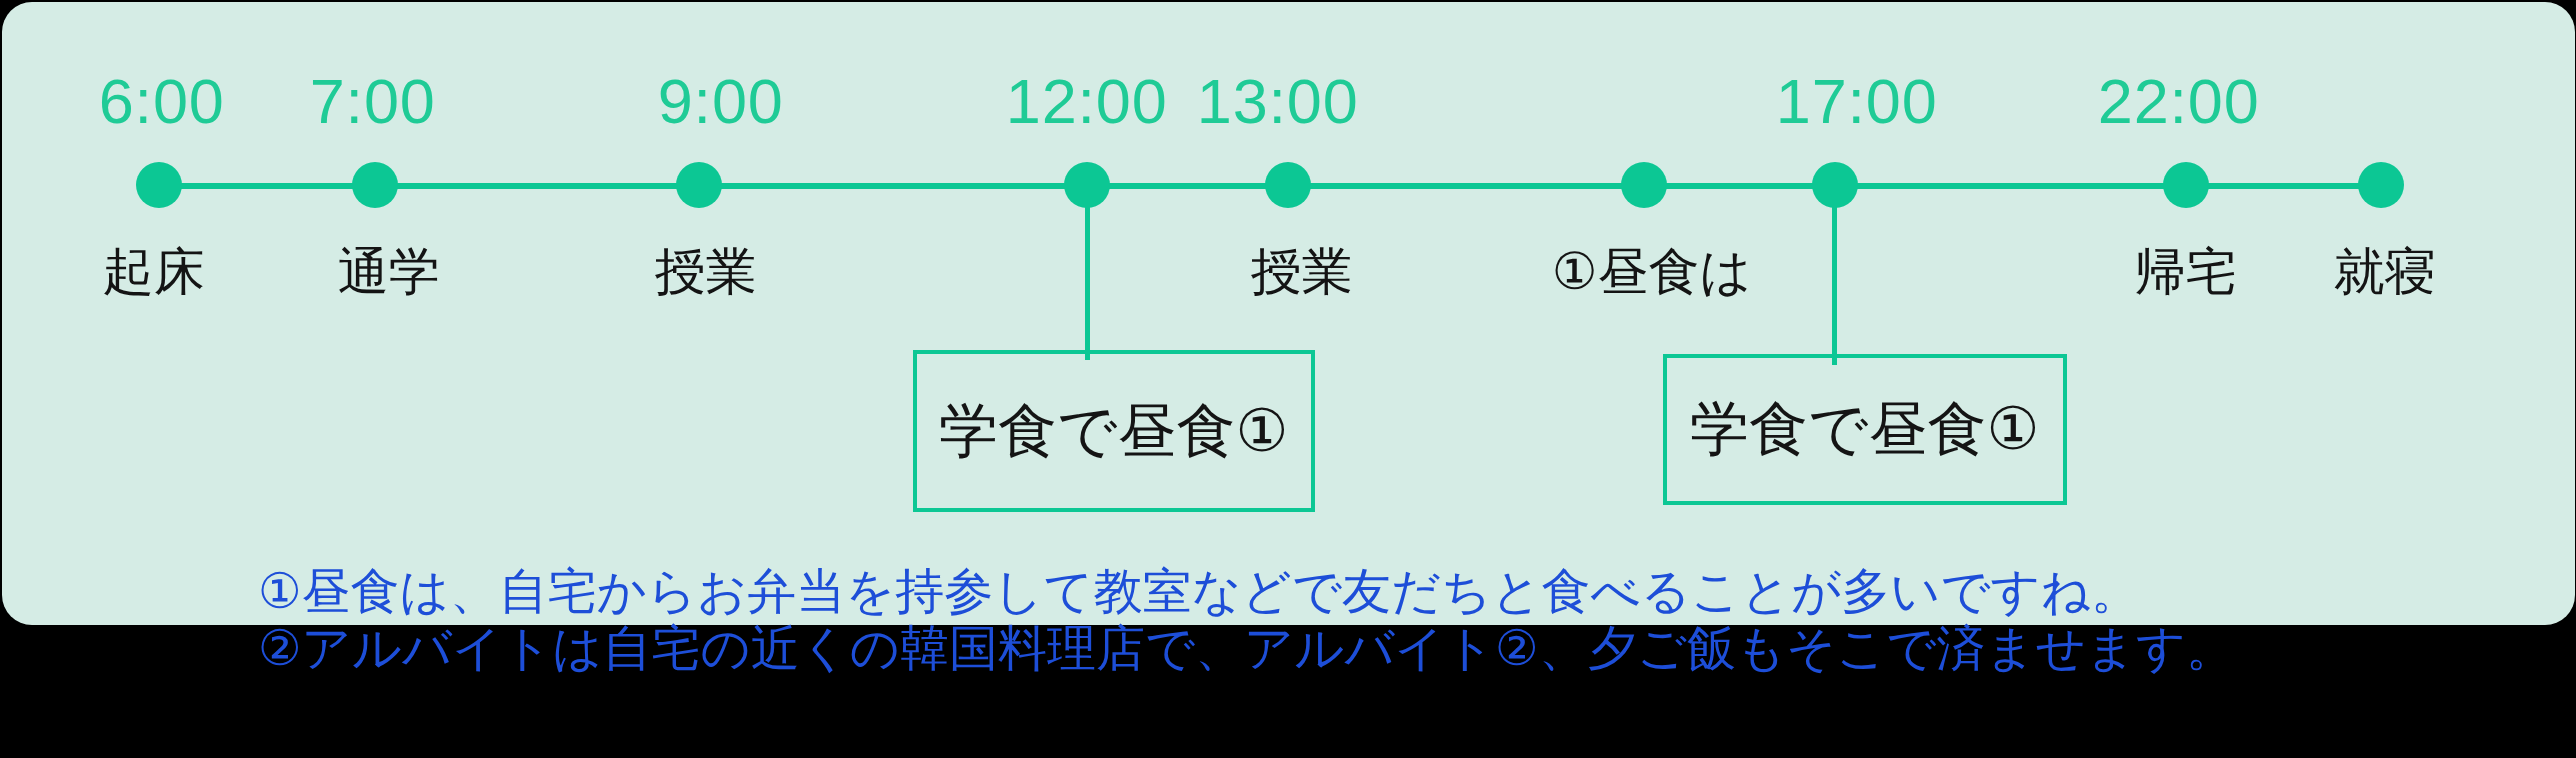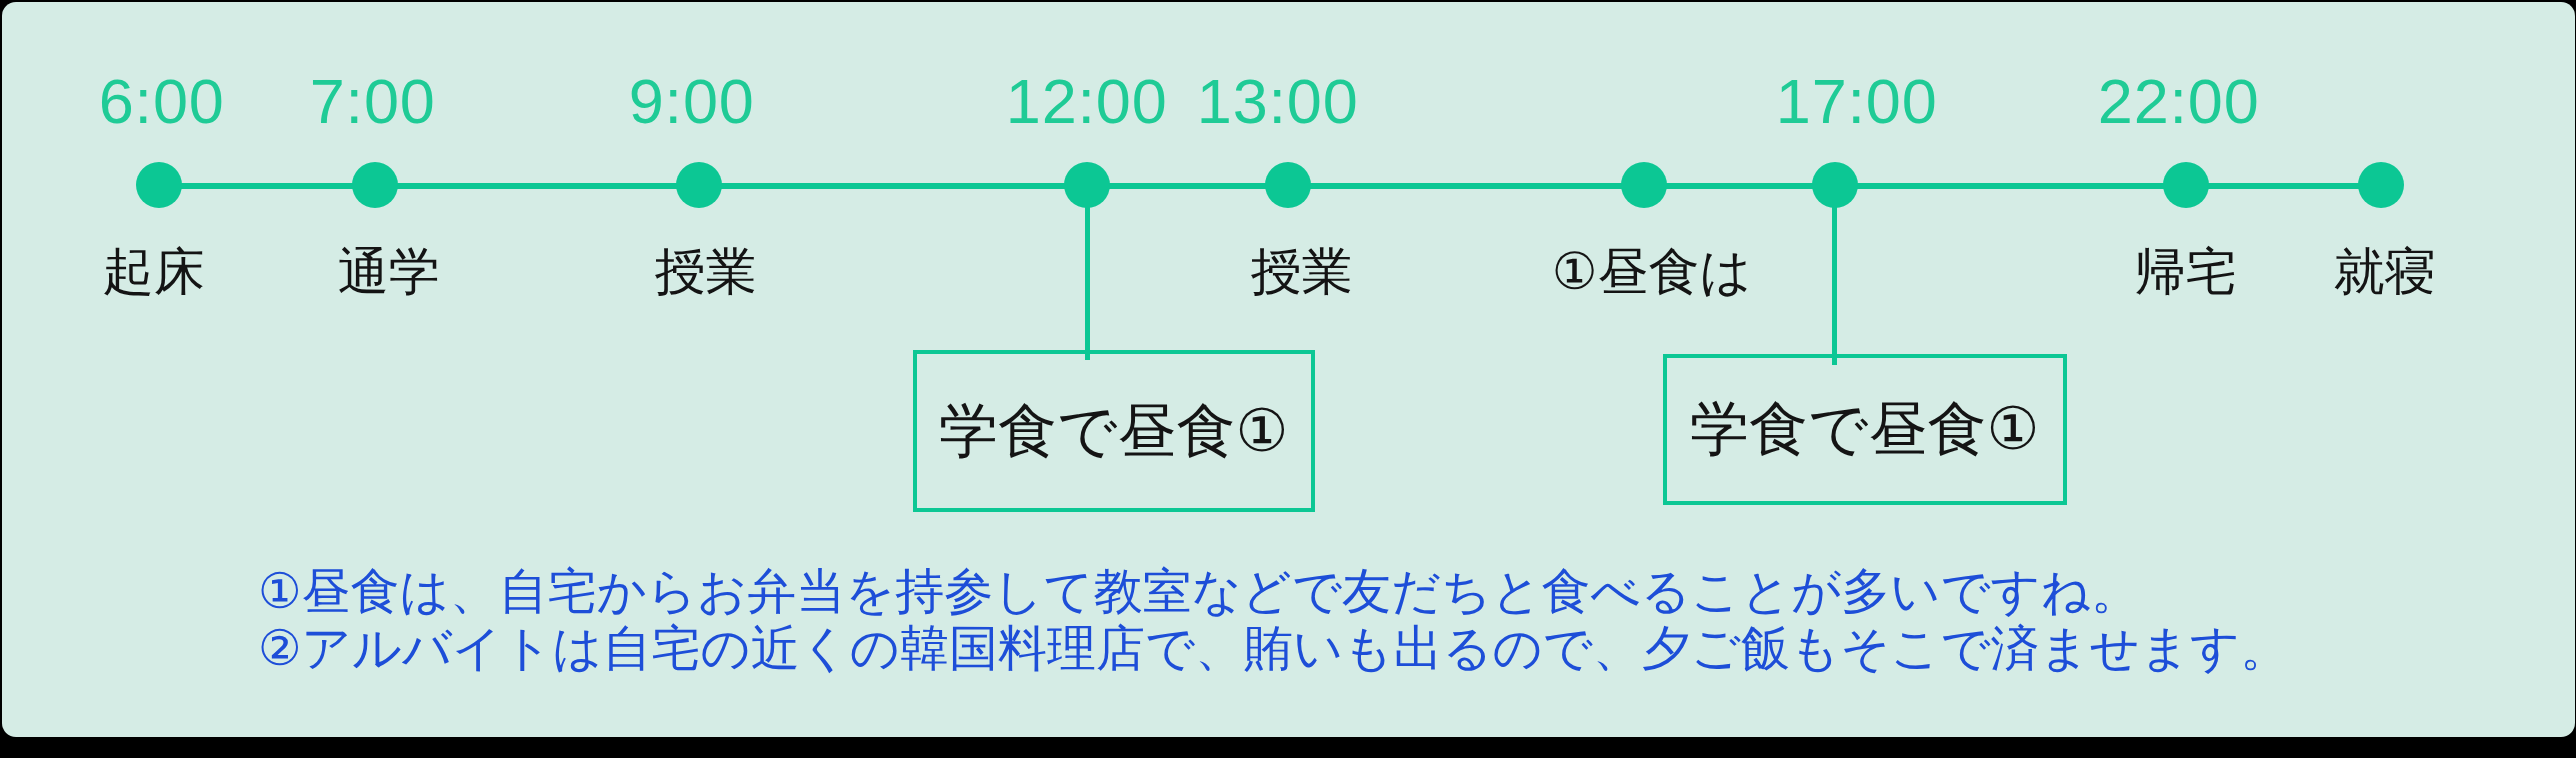--- a/index.html
+++ b/index.html
@@ -5,23 +5,23 @@
   html,body{margin:0;padding:0;background:#000;}
   .canvas{
     position:relative;
     width:2576px;height:759px;
     background:#000;
     font-family:"Liberation Sans","DejaVu Sans",sans-serif;
     overflow:hidden;
   }
   .panel{
     position:absolute;left:1.7px;top:1.7px;
-    width:2573px;height:735px;
+    width:2573px;height:623px;
     background:#d5ece5;
-    border-radius:14px;
+    border-radius:30px;
   }
   .tl-line{
     position:absolute;
     left:157px;top:181px;
     width:2222px;height:5.9px;
     background:#0cc794;
   }
   .dot{
     position:absolute;
     width:46px;height:46px;
@@ -86,21 +86,21 @@
     <div class="dot" style="left:697px"></div>
     <div class="dot" style="left:1085px"></div>
     <div class="dot" style="left:1286px"></div>
     <div class="dot" style="left:1642px"></div>
     <div class="dot" style="left:1833px"></div>
     <div class="dot" style="left:2184px"></div>
     <div class="dot" style="left:2379px"></div>
 
     <div class="time" style="left:160px">6:00</div>
     <div class="time" style="left:371px">7:00</div>
-    <div class="time" style="left:690px">9:00</div>
+    <div class="time" style="left:719px">9:00</div>
     <div class="time" style="left:1085px">12:00</div>
     <div class="time" style="left:1276px">13:00</div>
     <div class="time" style="left:1855px">17:00</div>
     <div class="time" style="left:2177px">22:00</div>
 
     <div class="act" style="left:145px">起床</div>
     <div class="act" style="left:380px">通学</div>
     <div class="act" style="left:697px">授業</div>
     <div class="act" style="left:1293px">授業</div>
     <div class="act" style="left:1643px">①昼食は</div>
@@ -112,18 +112,18 @@
 
     <div class="callout" style="left:911px;top:348px;width:394px;height:154px">
       <span class="label">学食で昼食①</span>
     </div>
     <div class="callout" style="left:1661px;top:352px;width:396px;height:143px">
       <span class="label">学食で昼食①</span>
     </div>
 
     <div class="footnotes">
       <div>①昼食は、自宅からお弁当を持参して教室などで友だちと食べることが多いですね。</div>
-      <div>②アルバイトは自宅の近くの韓国料理店で、賄いも出るので、夕ご飯もそこで済ませます。</div>
+      <div>②アルバイトは自宅の近くの韓国料理店で、アルバイト②、夕ご飯もそこで済ませます。</div>
     </div>
 
   </div>
 </div>
 
 
 </body></html>

